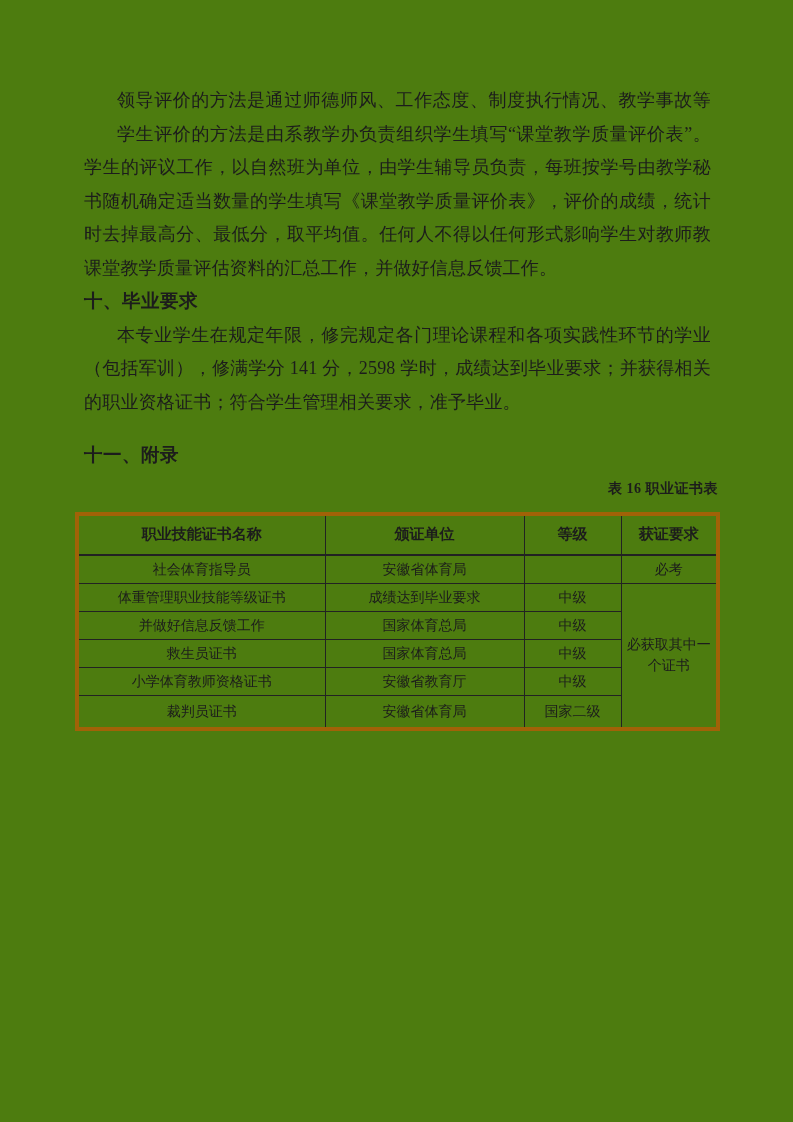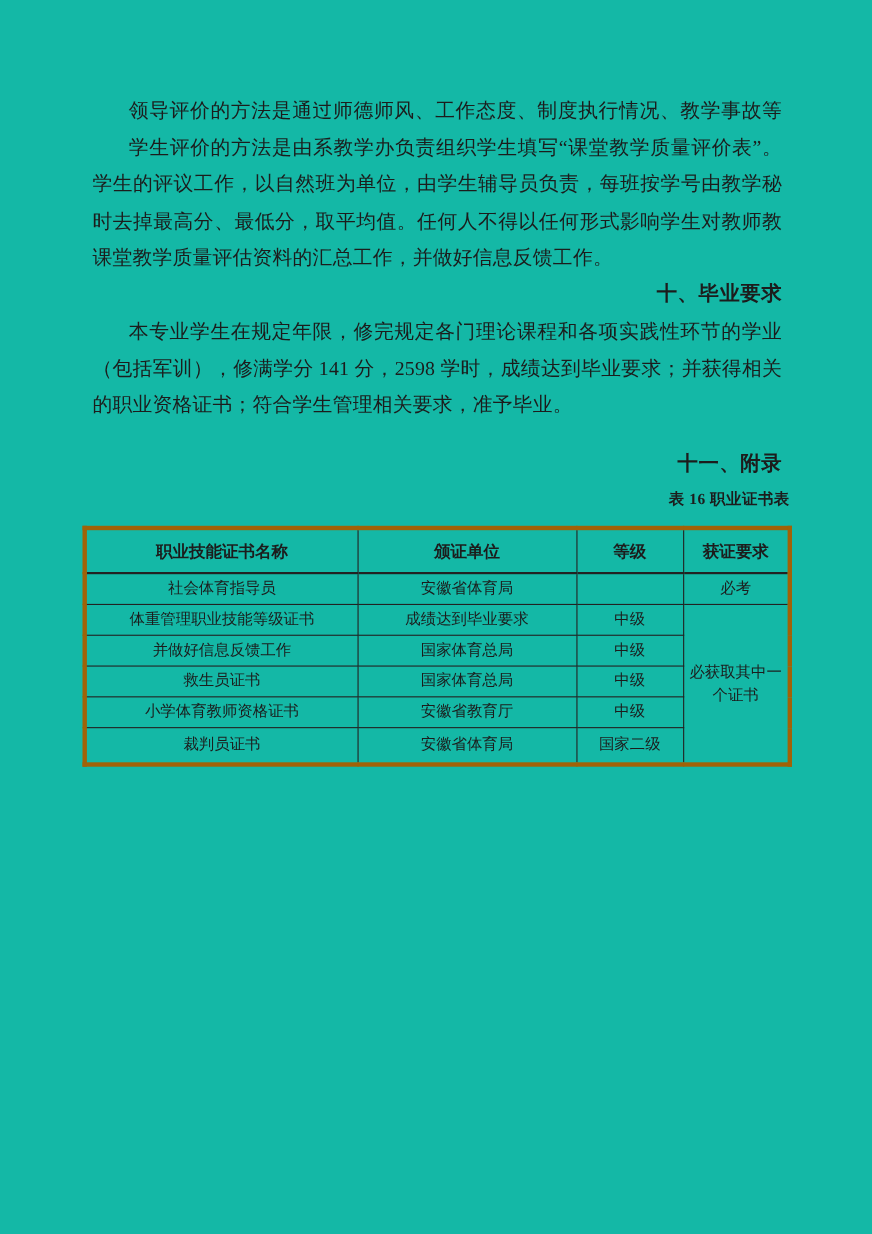--- a/index.html
+++ b/index.html
@@ -4,21 +4,21 @@
 <style>
   html, body {
     margin: 0;
     padding: 0;
     background: #ffffff;
   }
   .page {
     position: relative;
     width: 793px;
     height: 1122px;
-    background: #14b8a6;
+    background: #4d7c0f;
     overflow: hidden;
     font-family: "Liberation Serif", "DejaVu Serif", serif;
     color: #1c1c1c;
   }
   .content {
     position: absolute;
     top: 84px;
     left: 84px;
     width: 627px;
   }
@@ -35,21 +35,21 @@
   .body-line.indent { text-indent: 33px; }
   .body-line.para-end {
     text-align-last: left;
     text-align: left;
   }
   .section-heading {
     margin: 0;
     font-size: 18.5px;
     line-height: 33.5px;
     font-weight: bold;
-    text-align: right;
+    text-align: left;
     letter-spacing: 0.5px;
   }
   .heading-gap { margin-top: 20px; }
   .table-caption {
     margin: 4px 0 0 -9px;
     width: 643px;
     font-size: 14px;
     line-height: 24px;
     font-weight: bold;
     text-align: right;
@@ -90,20 +90,21 @@
 </head>
 <body>
 
 <div class="page">
   <div class="content">
 
     <p class="body-line indent">领导评价的方法是通过师德师风、工作态度、制度执行情况、教学事故等</p>
 
     <p class="body-line indent">学生评价的方法是由系教学办负责组织学生填写“课堂教学质量评价表”。</p>
     <p class="body-line">学生的评议工作，以自然班为单位，由学生辅导员负责，每班按学号由教学秘</p>
+    <p class="body-line">书随机确定适当数量的学生填写《课堂教学质量评价表》，评价的成绩，统计</p>
     <p class="body-line">时去掉最高分、最低分，取平均值。任何人不得以任何形式影响学生对教师教</p>
     <p class="body-line para-end">课堂教学质量评估资料的汇总工作，并做好信息反馈工作。</p>
 
     <h3 class="section-heading">十、毕业要求</h3>
 
     <p class="body-line indent">本专业学生在规定年限，修完规定各门理论课程和各项实践性环节的学业</p>
     <p class="body-line">（包括军训），修满学分 141 分，2598 学时，成绩达到毕业要求；并获得相关</p>
     <p class="body-line para-end">的职业资格证书；符合学生管理相关要求，准予毕业。</p>
 
     <h3 class="section-heading heading-gap">十一、附录</h3>

